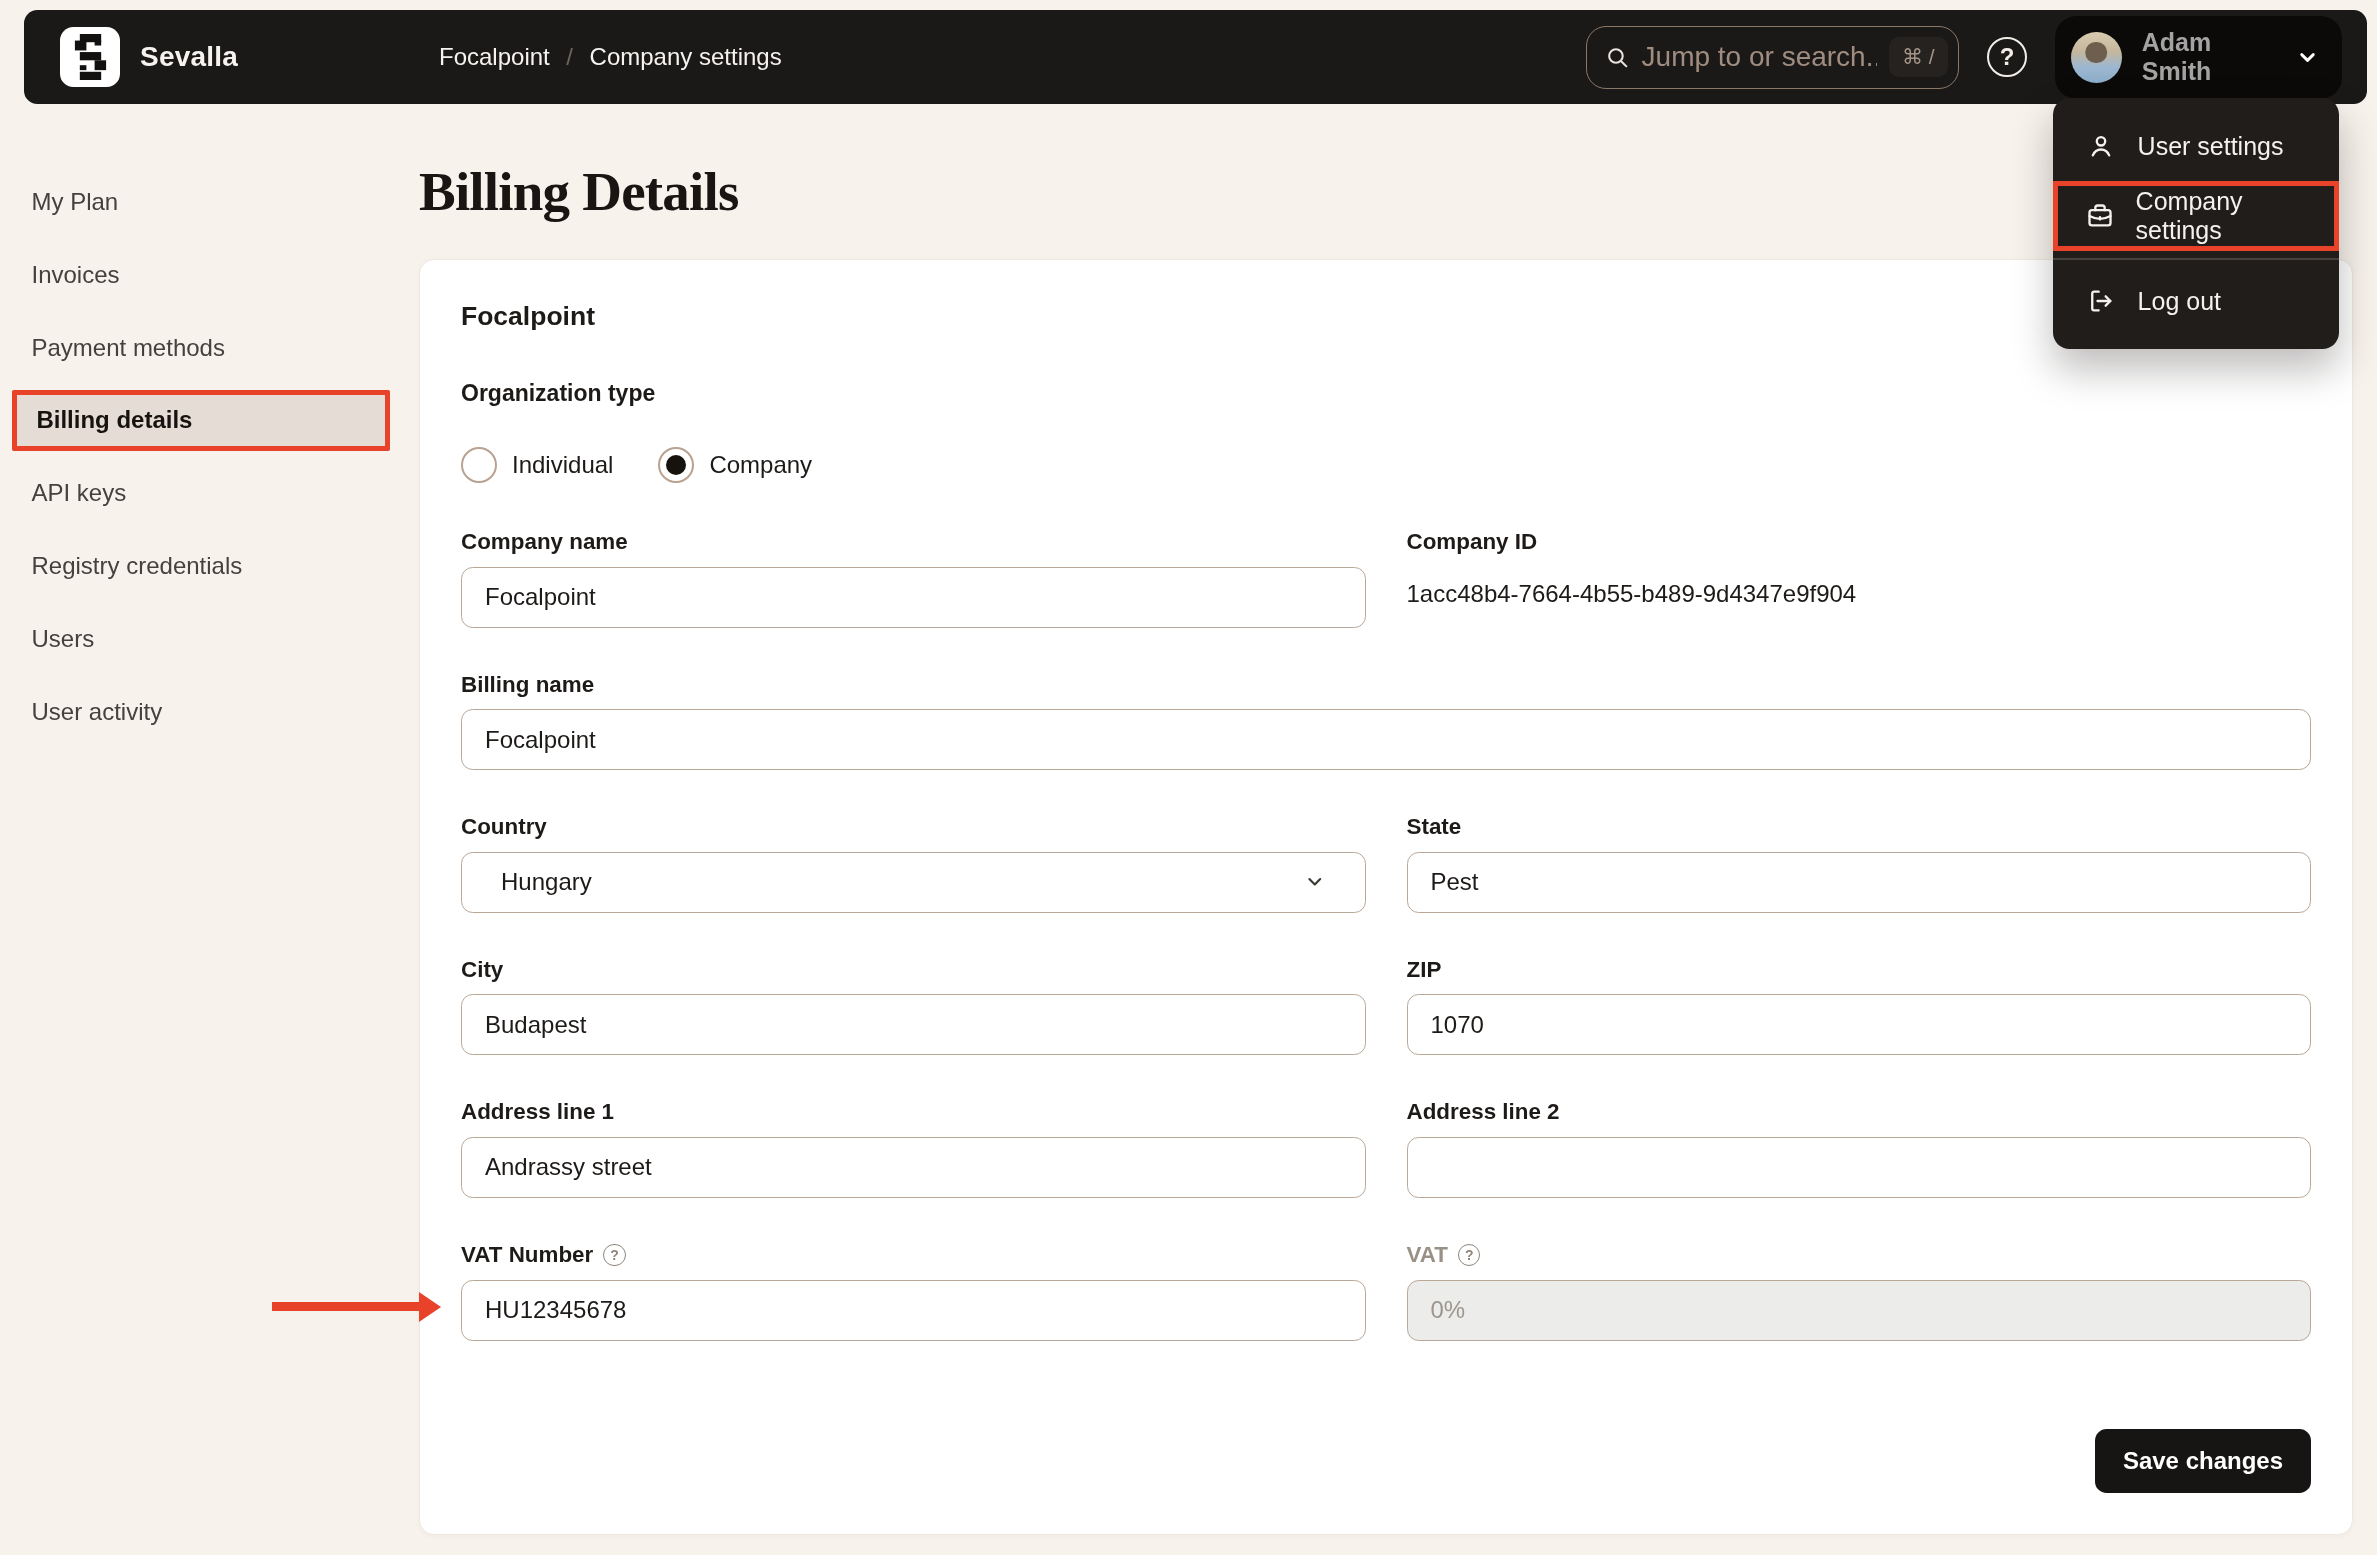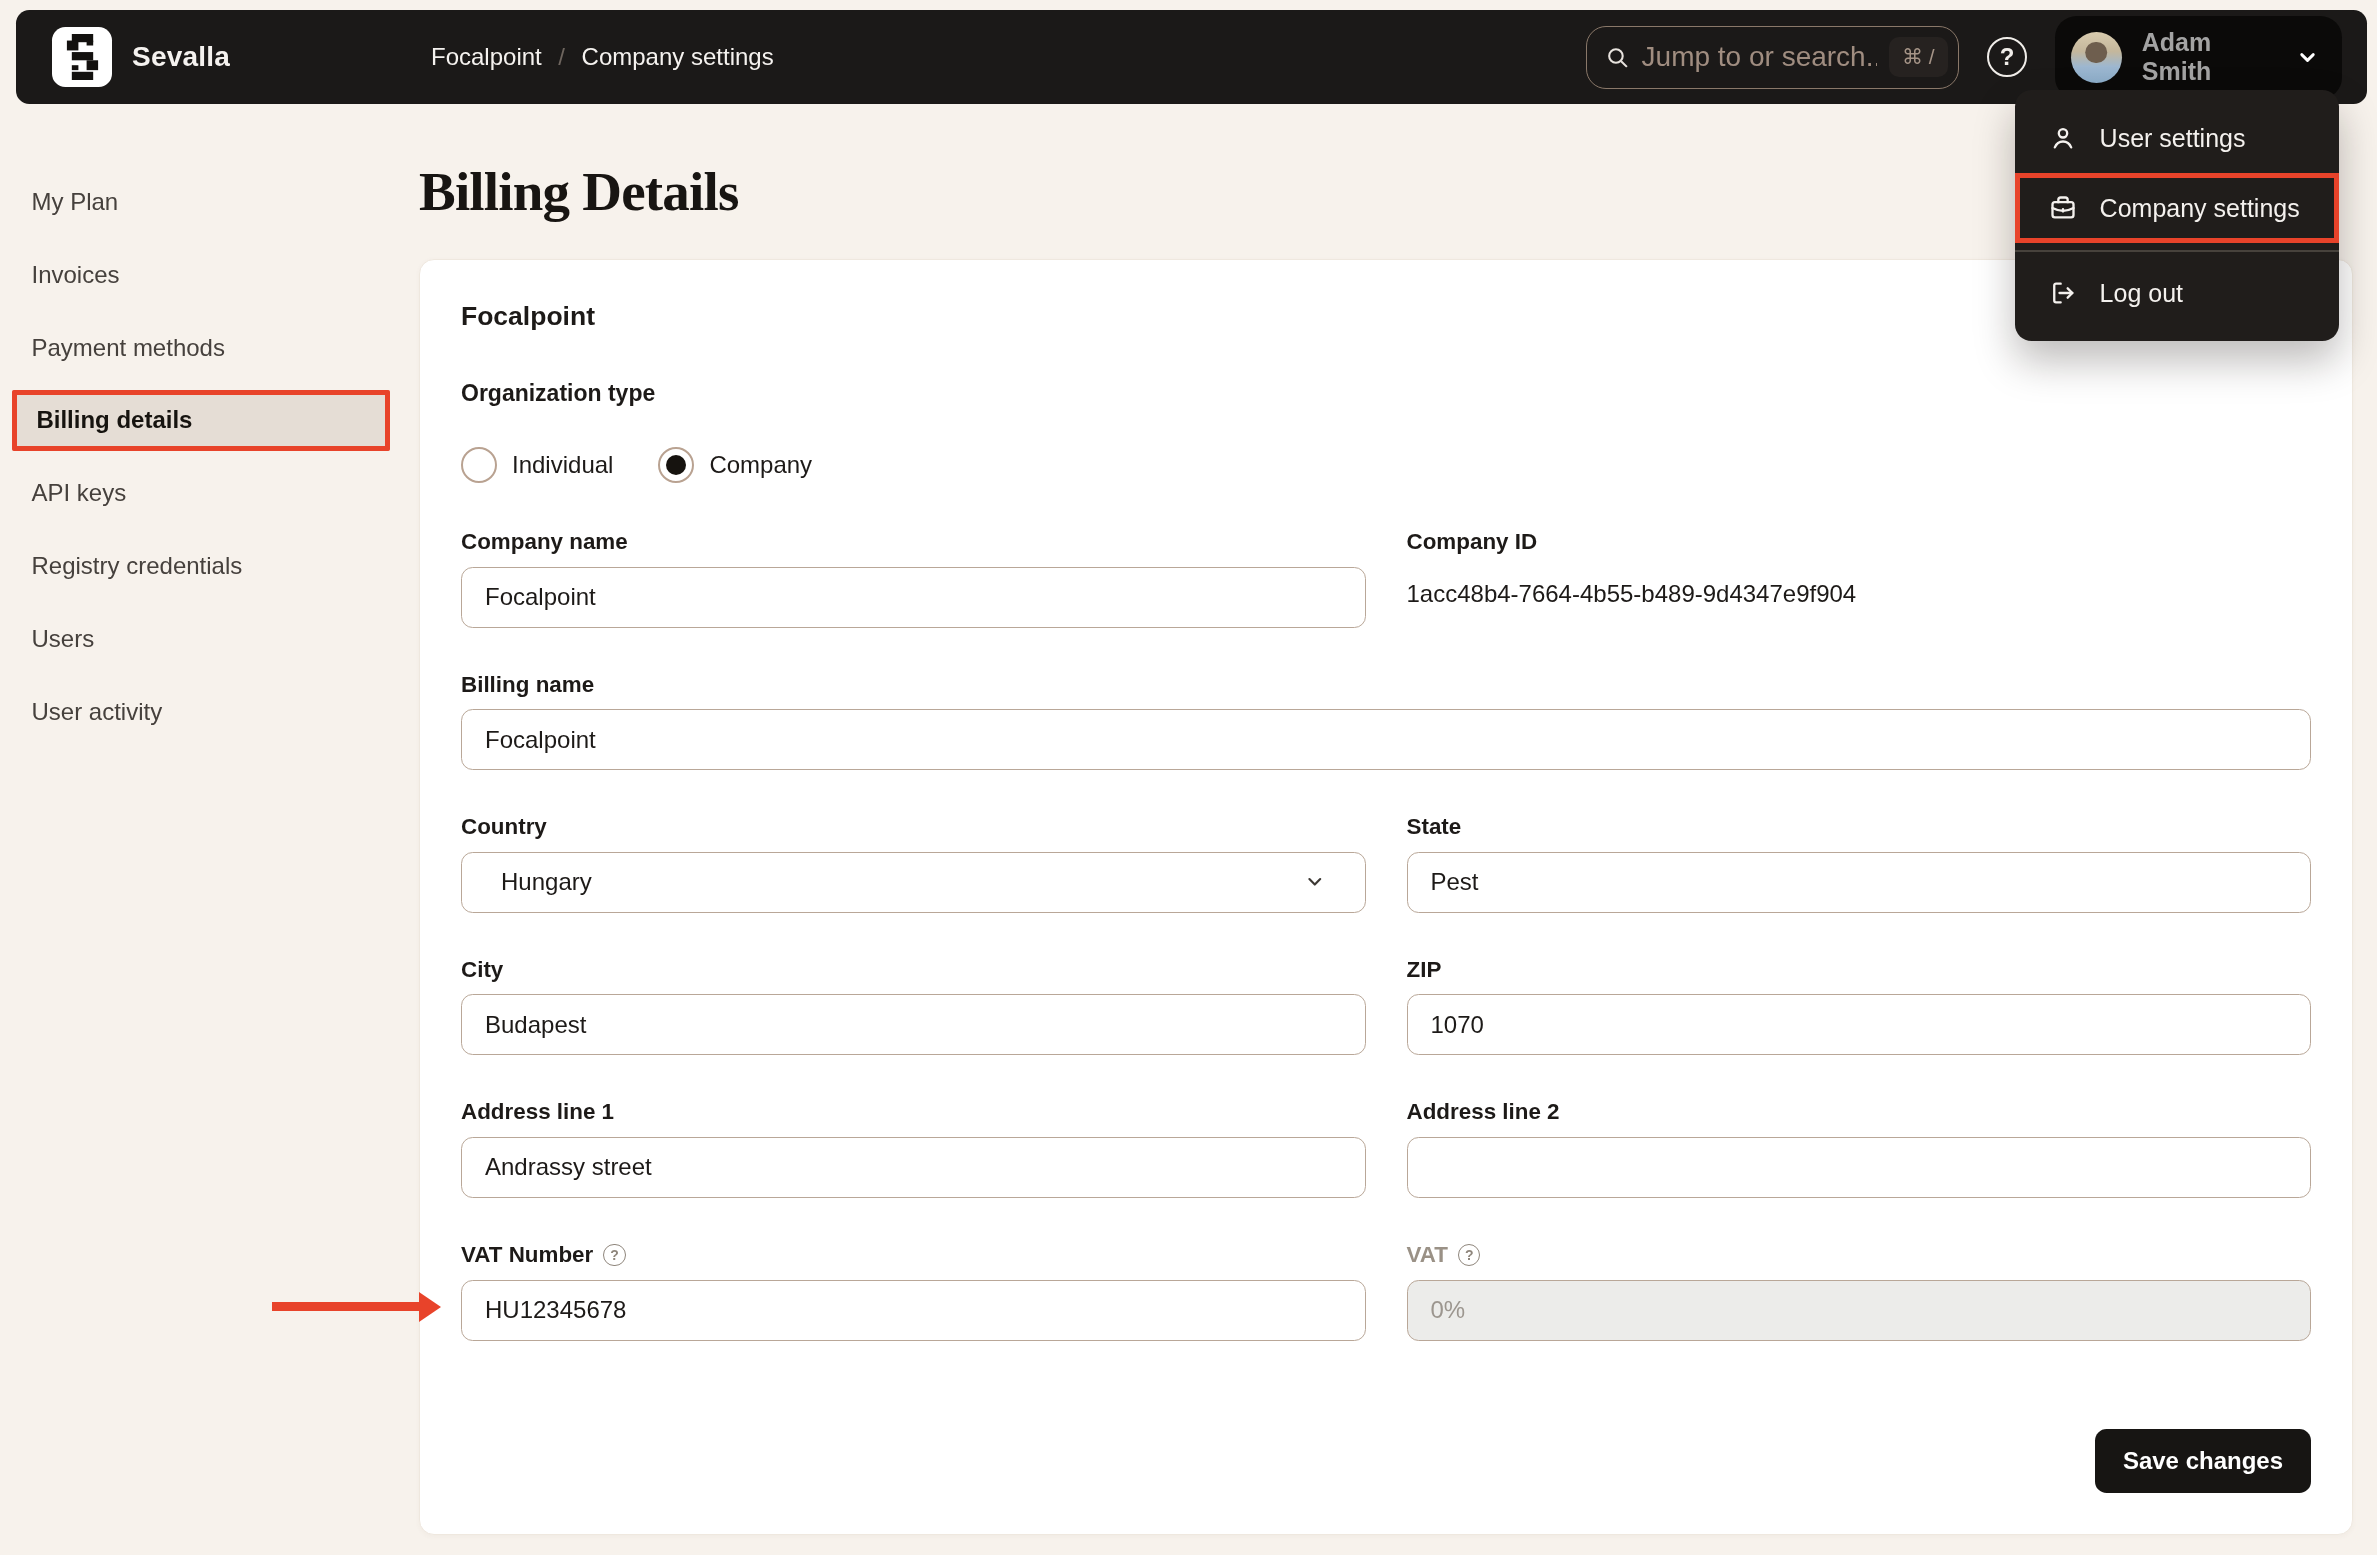--- a/index.html
+++ b/index.html
@@ -6,21 +6,21 @@
   html,body { width:2377px; height:1555px; }
   body {
     position:relative; overflow:hidden;
     background:#f7f2ec;
     font-family:"Liberation Sans", sans-serif;
     color:#1d1a18;
   }
 
   
   .topbar {
-    position:absolute; left:16px; top:10px; right:10px; height:94px;
+    position:absolute; left:24px; top:10px; right:10px; height:94px;
     background:#1b1918; border-radius:13.3px;
     display:flex; align-items:center; padding:0 25px 0 36px;
     color:#f5f2ef; z-index:5;
   }
   .brand { display:flex; align-items:center; gap:20px; }
   .logo-box { width:60px; height:60px; background:#ffffff; border-radius:13.3px;
     display:flex; align-items:center; justify-content:center; }
   .brand-name { font-size:28px; font-weight:700; letter-spacing:0.2px; }
   .breadcrumb {
     position:absolute; left:415px; top:0; height:100%;
@@ -58,21 +58,21 @@
     position:relative; overflow:hidden; flex:none;
   }
   .avatar::after{ 
     content:""; position:absolute; left:50%; top:10px; transform:translateX(-50%);
     width:21.6px; height:21.6px; border-radius:50%; background:#6e5e4e;
   }
   .user-name { font-size:25px; font-weight:600; color:#a3a3a3; flex:1; }
 
   
   .user-menu {
-    position:absolute; top:90px; right:38px; width:324px; z-index:6;
+    position:absolute; top:98px; right:38px; width:286px; z-index:6;
     background:#201d1b; border-radius:16.6px; padding:13.3px 0;
     box-shadow:0 20px 40px rgba(20,15,10,.28);
   }
   .menu-item {
     height:70px; display:flex; align-items:center; gap:21.6px; padding:0 33px;
     color:#f4f1ee; font-size:25px; font-weight:500; cursor:pointer;
   }
   .menu-item.highlighted { border:5px solid #e8432a; padding:0 28px; }
   .menu-item .mi-icon { width:30px; display:flex; justify-content:center; }
   .menu-divider { height:1.7px; background:#47423c; margin:6.6px 0; }

